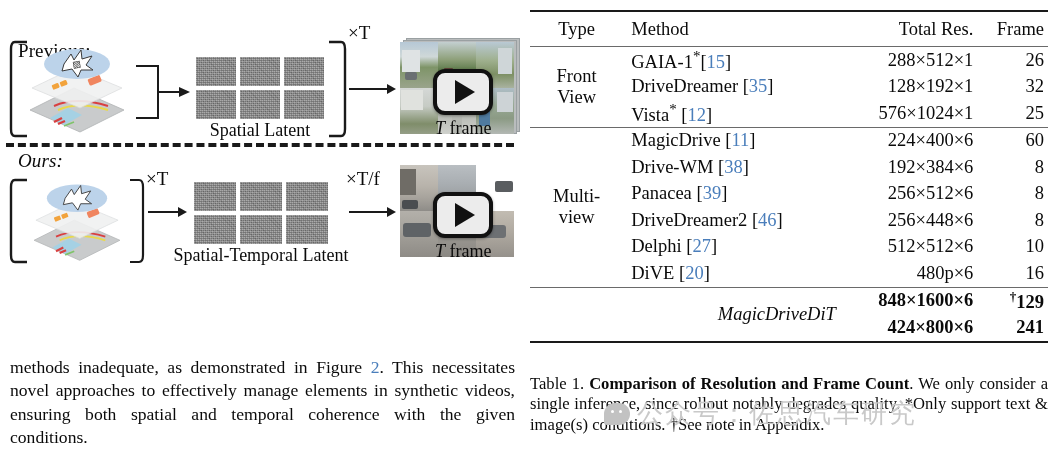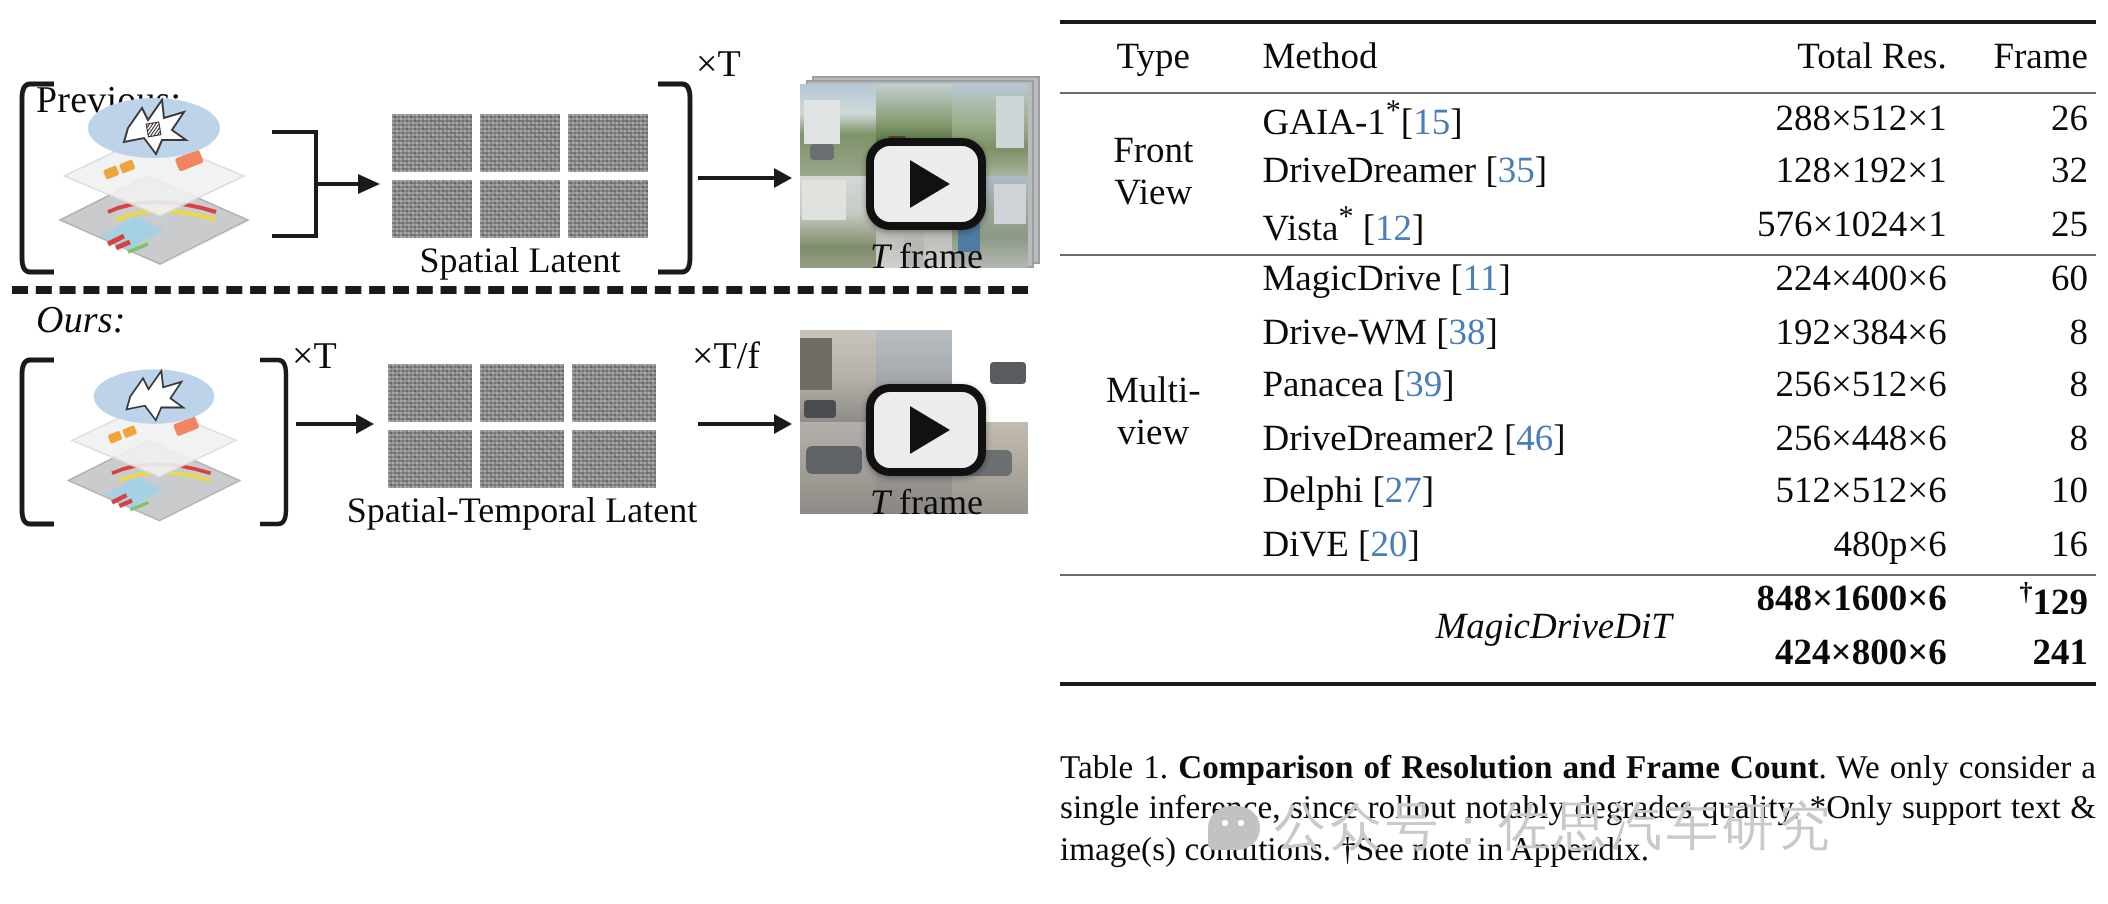--- a/index.html
+++ b/index.html
@@ -334,20 +334,23 @@
       </div>
       <div class="play-btn" style="left:33px;top:27px;width:52px;height:38px;">
         <div class="play-tri"></div>
       </div>
     </div>
     <div class="tframe" style="left:435px;top:241px;">
       <i>T</i> frame
     </div>
 
 
+    <div class="body-blk" style="left:10px;top:356px;width:505px;">
+      <span>methods inadequate, as demonstrated in Figure </span><span class="cite">2</span><span>. This necessitates novel approaches to effectively manage elements in synthetic videos, ensuring both spatial and temporal coherence with the given conditions.</span>
+    </div>
   </div>
 
   <div class="right-col">
 
     <table class="restab">
       <tbody>
         <tr class="rule-top hrow">
           <td class="c-type">Type</td>
           <td class="c-method">Method</td>
           <td class="c-res">Total Res.</td>

